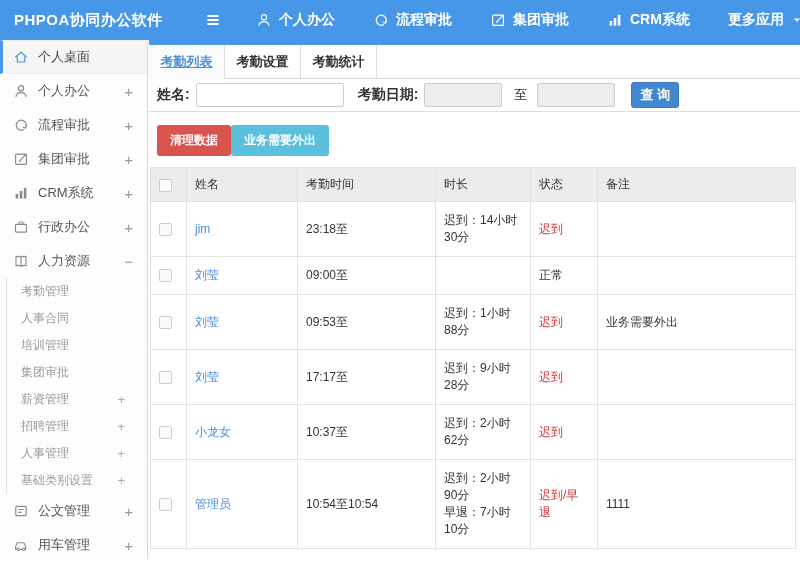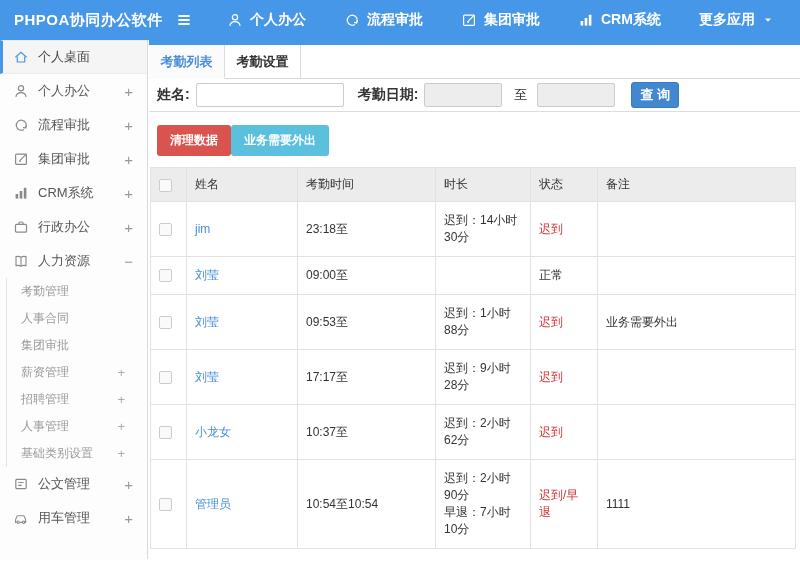--- a/index.html
+++ b/index.html
@@ -1,21 +1,21 @@
 <!DOCTYPE html>
 <html><head>
 <meta charset="utf-8">
 <style>
   * { margin:0; padding:0; box-sizing:border-box; }
   html,body { width:800px; height:563px; overflow:hidden;
     font-family:"Liberation Sans","DejaVu Sans",sans-serif; background:#fff; }
 
   
   .header { height:40px; background:#4797e8; color:#fff; display:flex; align-items:center; }
-  .header .title { width:119px; padding-left:14px; font-size:15px; font-weight:600; letter-spacing:.5px; white-space:nowrap; }
+  .header .title { width:148px; padding-left:14px; font-size:15px; font-weight:600; letter-spacing:.5px; white-space:nowrap; }
   .hamburger { margin-left:56px; display:flex; align-items:center; cursor:pointer; }
   .topnav { display:flex; align-items:center; margin-left:34px; gap:38px; }
   .topnav .nav-item { display:flex; align-items:center; gap:7px; font-size:14px; font-weight:600; cursor:pointer; white-space:nowrap; }
   .ic { width:16px; height:16px; display:block; }
   .ic-lg { width:18px; height:18px; }
 
   
   .sidebar { position:absolute; left:0; top:40px; bottom:4px; width:148px; background:#fdfdfd; border-right:1px solid #d9d9d9; }
   .side-item { height:34px; display:flex; align-items:center; padding:0 14px 0 13px; color:#555; font-size:13px; cursor:pointer; }
   .side-item .ic { color:#8a8a8a; margin-right:9px; flex:none; }
@@ -26,21 +26,21 @@
   .submenu { margin-left:6px; border-left:1px solid #e3e3e3; }
   .sub-item { height:27px; display:flex; align-items:center; padding:0 22px 0 14px; color:#9a9a9a; font-size:12px; cursor:pointer; }
   .sub-item .expand { margin-left:auto; color:#aaa; font-size:13px; }
 
   
   .main { margin-left:149px; height:523px; background:#fff; }
   .top-strip { height:5px; background:#4797e8; }
   .tabbar { height:34px; border-bottom:1px solid #d8d8d8; display:flex; background:#fff; }
   .tab { width:76px; text-align:center; line-height:33px; font-size:13px; font-weight:bold; color:#333;
     border-right:1px solid #ddd; cursor:pointer; background:#fff; }
-  .tab.active { color:#4a8fd9; background:#fbfbfb; border-bottom:1px solid #fbfbfb; margin-bottom:-1px; }
+  .tab.active { color:#4a8fd9; background:#fbfbfb; border-bottom:1px solid #fbfbfb; margin-bottom:-1px;text-decoration:underline; }
 
   .searchbar { height:33px; display:flex; align-items:center; padding:0 8px; border-bottom:1px solid #ddd; background:#fff; }
   .searchbar label { font-size:14px; font-weight:bold; color:#333; white-space:nowrap; }
   .inp { height:24px; border:1px solid #ccc; border-radius:2px; background:#fff; margin-left:6px; font-size:12px; padding:0 5px; }
   .inp.name { width:148px; }
   .inp.date { width:78px; background:#ededed; }
   .date-label { margin-left:14px; }
   .to-label { margin:0 10px 0 12px; font-size:13px; color:#333; }
   .btn-search { margin-left:16px; width:48px; height:26px; background:#4288d0; color:#fff; border:1px solid #3a7bc0;
     border-radius:3px; font-size:13px; font-weight:bold; cursor:pointer; white-space:nowrap; }
@@ -231,20 +231,24 @@
   <div class="submenu">
     <div class="sub-item">
       <span>考勤管理</span>
       <span class="expand"></span>
     </div>
     <div class="sub-item">
       <span>人事合同</span>
       <span class="expand"></span>
     </div>
     <div class="sub-item">
+      <span>培训管理</span>
+      <span class="expand"></span>
+    </div>
+    <div class="sub-item">
       <span>集团审批</span>
       <span class="expand"></span>
     </div>
     <div class="sub-item">
       <span>薪资管理</span>
       <span class="expand">+</span>
     </div>
     <div class="sub-item">
       <span>招聘管理</span>
       <span class="expand">+</span>
@@ -277,20 +281,21 @@
     <span class="expand">+</span>
   </div>
 </div>
 
 <div class="main">
   <div class="top-strip"></div>
 
   <div class="tabbar">
     <div class="tab active">考勤列表</div>
     <div class="tab">考勤设置</div>
+    <div class="tab">考勤统计</div>
   </div>
 
   <div class="searchbar">
     <label>姓名:</label>
     <input class="inp name" style="">
     <label class="date-label">考勤日期:</label>
     <input class="inp date" style="">
     <span class="to-label">至</span>
     <input class="inp date" style="margin-left: 0px;">
     <button class="btn-search">查 询</button>

